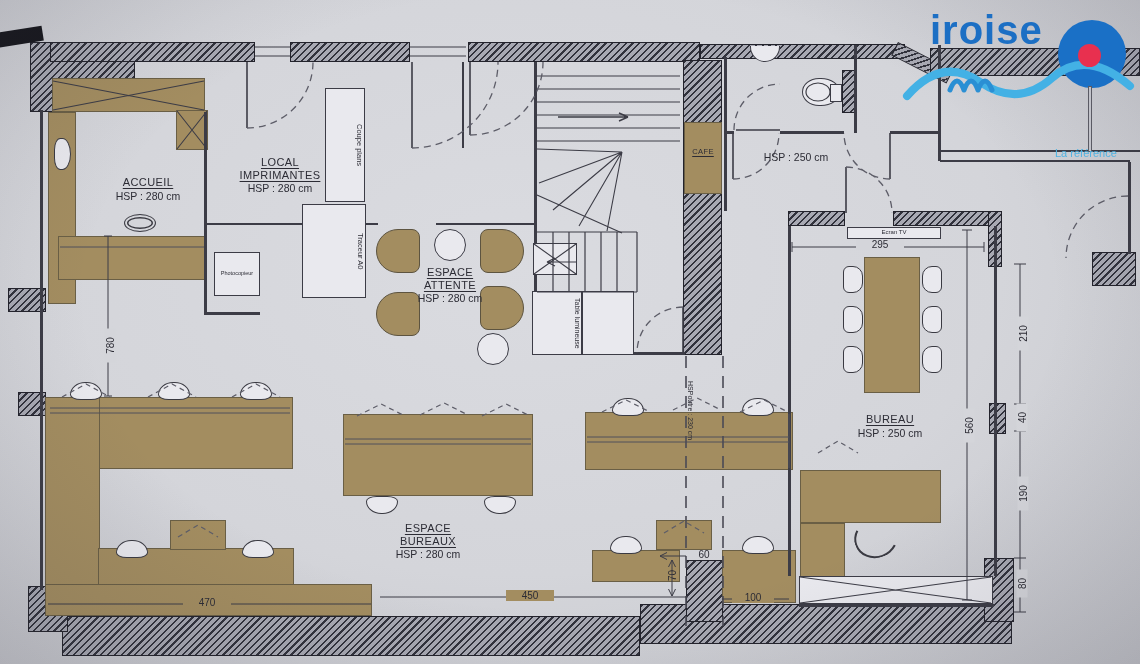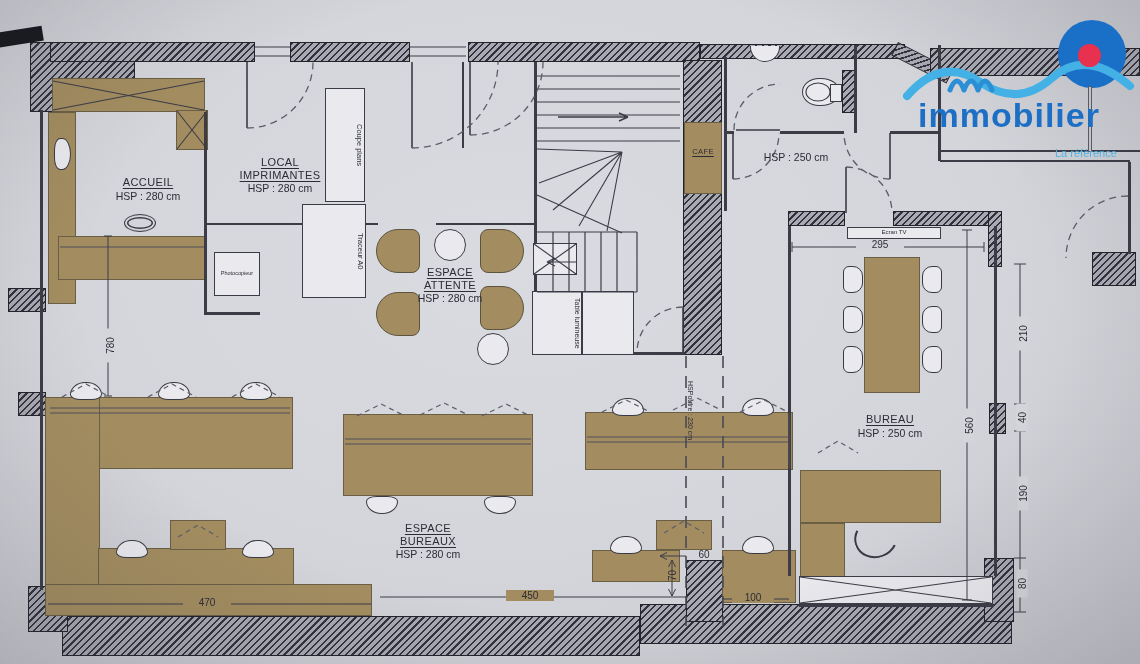--- a/index.html
+++ b/index.html
@@ -241,18 +241,18 @@
   <div class="dim dimv" style="left:658px;top:570px;width:24px;background:transparent;">70</div>
 
   <div class="p" style="left:900px;top:0;width:240px;height:165px;z-index:50;">
     <div class="p" style="left:158px;top:20px;width:68px;height:68px;border-radius:50%;background:#1a70c6;z-index:51;"></div>
     <div class="p" style="left:178px;top:44px;width:23px;height:23px;border-radius:50%;background:#e8304f;z-index:53;"></div>
     <div class="p" style="left:188px;top:86px;width:4px;height:66px;background:#c2c3ca;border:1px solid #5a5a64;z-index:51;"></div>
     <svg class="p" width="235" height="62" viewBox="0 0 235 62" style="left:2px;top:50px;z-index:52;" fill="none">
       <path d="M5 46 Q40 6 78 32 T150 28 T228 36" stroke="#43b1e5" stroke-width="8" stroke-linecap="round"></path>
       <path d="M48 40 Q55 22 62 40 M62 40 Q69 22 76 40 M76 40 Q83 22 90 40" stroke="#2a8fd4" stroke-width="5" stroke-linecap="round"></path>
     </svg>
-    <div class="logo-word" style="left:18px;top:96px;font-size:34px;color:#1c6fc4;">immobilier</div>
+    <div class="logo-word" style="left:30px;top:8px;font-size:40px;color:#1c6fc4;">iroise</div>
     <div class="tagline" style="left:155px;top:135px;color:#4fb3e2;margin-top:12px;">La référence</div>
   </div>
 
   <div class="vignette"></div>
 </div>
 
 </body></html>

